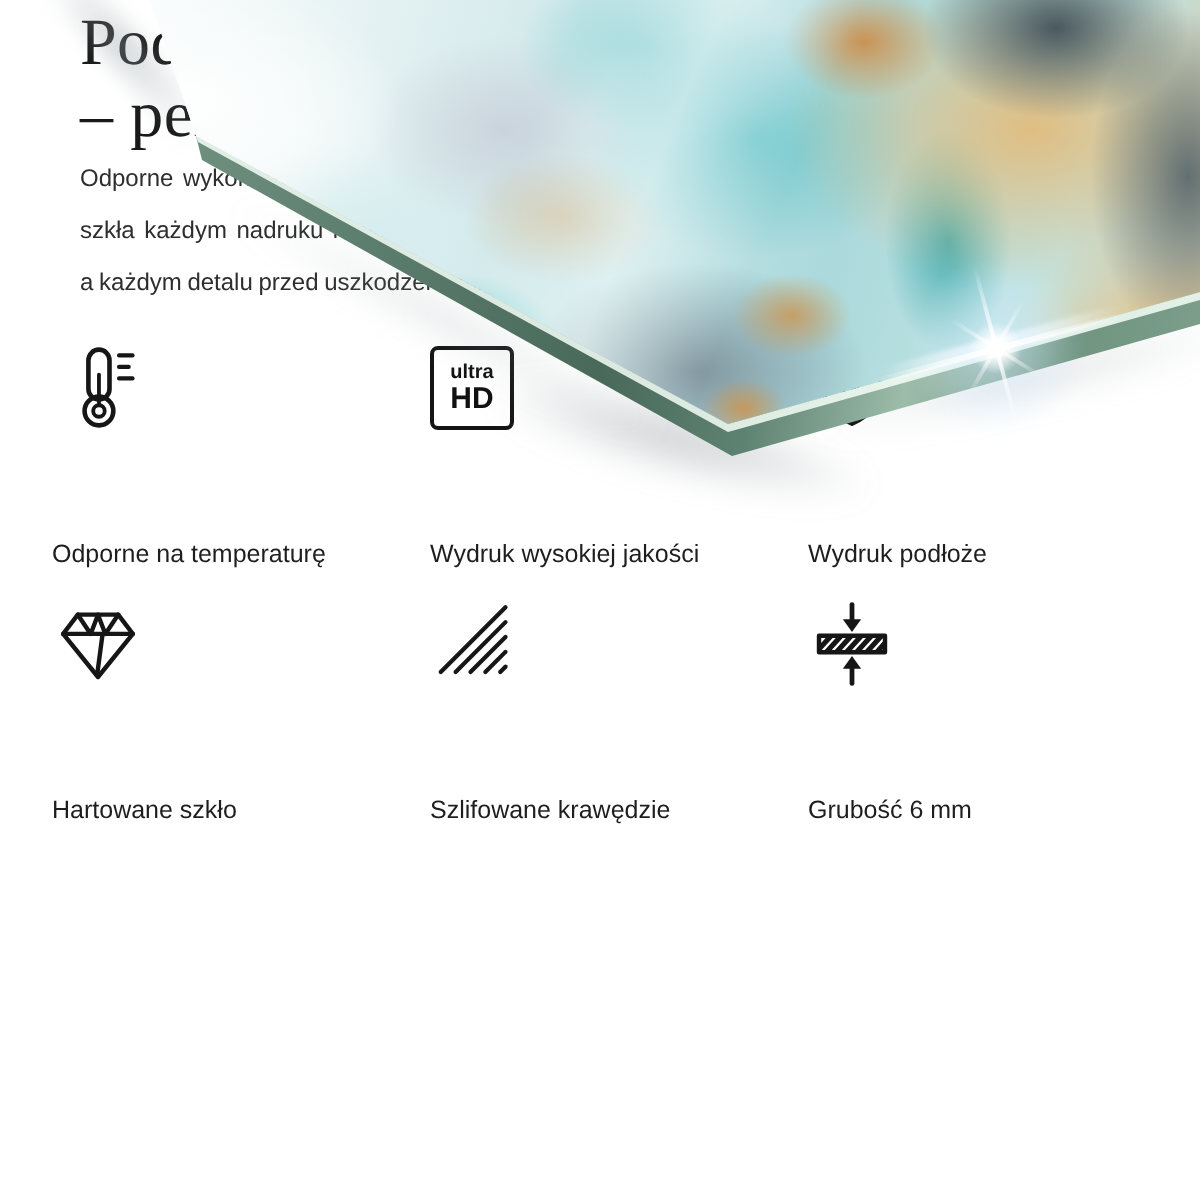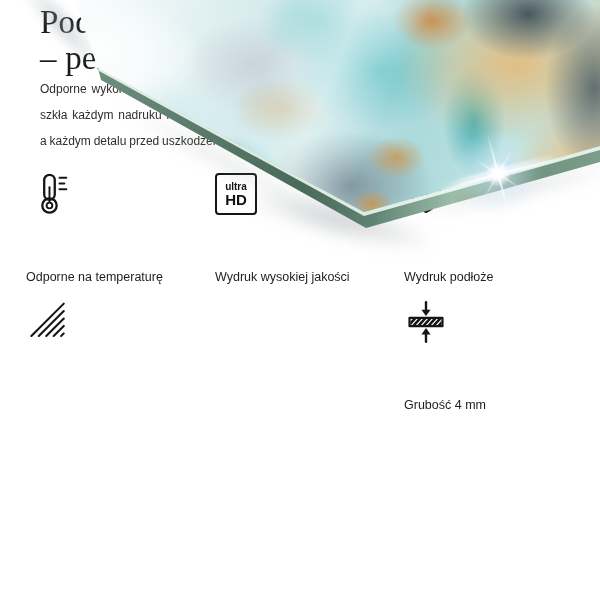--- a/index.html
+++ b/index.html
@@ -190,31 +190,43 @@
     <div class="feature">
       <div class="icon-box">
         <svg class="fi" width="44" height="46" viewBox="0 0 48 48">
           <path d="M24 4.5 L39.5 10 V21.5 C39.5 33.5 32.5 39.7 24 43.5 C15.5 39.7 8.5 33.5 8.5 21.5 V10 Z"></path>
           <path d="M17 23.5 L22 28.5 L31.5 17.5"></path>
         </svg>
       </div>
       <div class="label">Wydruk podłoże</div>
     </div>
 
+    <div class="feature">
+      <div class="icon-box">
+        <svg class="fi" width="46" height="44" viewBox="0 0 48 48" stroke-width="2.2">
+          <path d="M13 8 H35 L43 18.5 L24 42 L5 18.5 Z"></path>
+          <path d="M5 18.5 H43"></path>
+          <path d="M13 8 L20 18.5 L24 8 L28 18.5 L35 8"></path>
+          <path d="M26.5 18.5 L23.5 41"></path>
+        </svg>
+      </div>
+      <div class="label">Hartowane szkło</div>
+    </div>
 
     <div class="feature">
       <div class="icon-box">
         <svg class="fi" width="44" height="42" viewBox="0 0 48 48" stroke-width="3.6" stroke-linecap="butt">
           <path d="M5 40 L42 3"></path>
           <path d="M13.5 40 L42 11.5"></path>
           <path d="M22 40 L42 20"></path>
           <path d="M30.5 40 L42 28.5"></path>
           <path d="M39 40 L42 37"></path>
         </svg>
       </div>
+      <div class="label">Szlifowane krawędzie</div>
     </div>
 
     <div class="feature">
       <div class="icon-box">
         <svg class="fi" width="44" height="46" viewBox="0 0 48 48" stroke-width="2">
           <defs>
             <clipPath id="barclip">
                 <rect x="7" y="20.5" width="34" height="7"></rect>
               </clipPath>
           </defs>
@@ -227,17 +239,17 @@
               <path d="M31.5 29 L41.5 18"></path>
             <path d="M37 29 L47 18"></path>
           </g>
           <rect x="6" y="19.5" width="36" height="9"></rect>
           <line x1="24" y1="2.5" x2="24" y2="11" stroke-width="2.6"></line>
           <polygon points="24,17.5 19,10.5 29,10.5" fill="#161616" stroke="none"></polygon>
           <line x1="24" y1="45.5" x2="24" y2="37" stroke-width="2.6"></line>
           <polygon points="24,30.5 19,37.5 29,37.5" fill="#161616" stroke="none"></polygon>
         </svg>
       </div>
-      <div class="label">Grubość 4 mm</div>
+      <div class="label">Grubość 6 mm</div>
     </div>
 
   </div>
 </div>
 
 </body></html>

